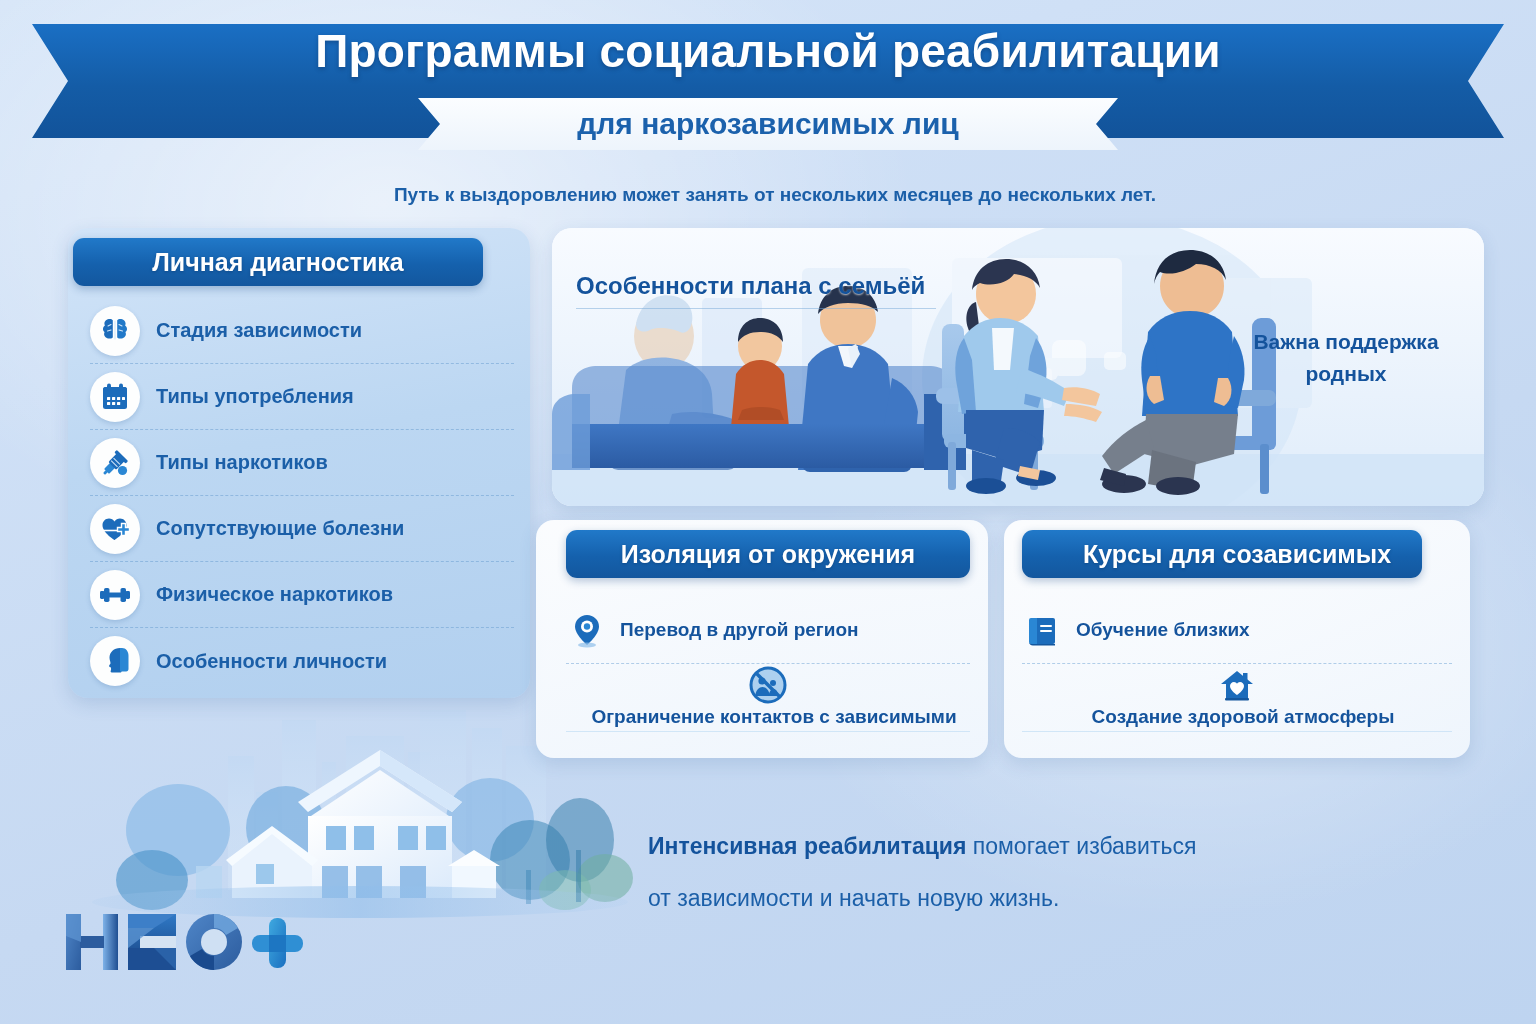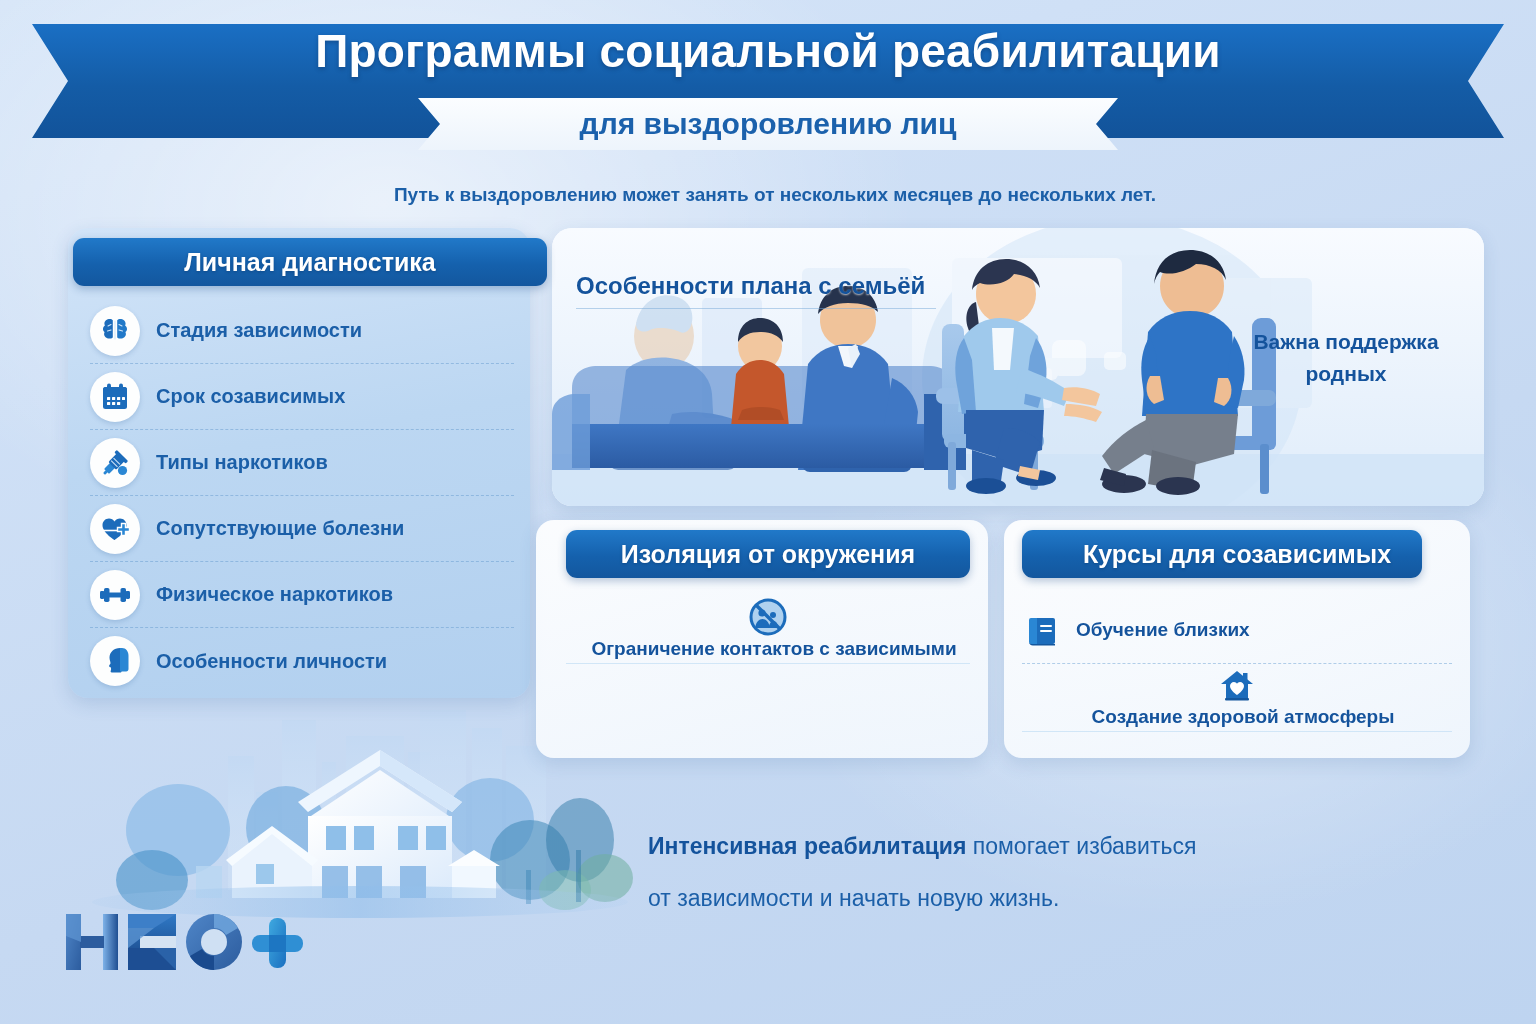--- a/index.html
+++ b/index.html
@@ -116,21 +116,21 @@
   }
 
   
   #panel-diag {
     left: 68px; top: 228px;
     width: 462px; height: 470px;
     background: linear-gradient(170deg, #d2e4f8 0%, #bcd7f2 45%, #b2d0ef 100%);
     border-radius: 20px;
     box-shadow: 0 6px 18px rgba(40,90,150,.16);
   }
-  #pill-diag { left: 73px; top: 238px; width: 474px; height: 48px; }
+  #pill-diag { left: 73px; top: 238px; width: 410px; height: 48px; }
 
   .diag-list {
     position: absolute;
     left: 90px; top: 298px;
     width: 424px;
     z-index: 6;
   }
   .diag-row {
     position: relative;
     height: 66px;
@@ -254,21 +254,21 @@
 </style>
 </head>
 <body>
 
 <div id="poster">
 
   <div class="ribbon-inner"></div>
   <div class="ribbon-title">Программы социальной реабилитации</div>
 
   <div class="subtitle-band"></div>
-  <div class="subtitle-text">для выздоровлению лиц</div>
+  <div class="subtitle-text">для наркозависимых лиц</div>
 
   <div class="intro-line">Путь к выздоровлению может занять от нескольких месяцев до нескольких лет.</div>
 
   <svg id="house-scene" viewBox="0 0 600 230">
     <defs>
       <linearGradient id="skyFade" x1="0" y1="0" x2="0" y2="1">
         <stop offset="0%" stop-color="#c3d9f3" stop-opacity=".85"></stop>
         <stop offset="100%" stop-color="#d8e8f9" stop-opacity=".3"></stop>
       </linearGradient>
       <linearGradient id="wallG" x1="0" y1="0" x2="1" y2="1">
@@ -359,21 +359,21 @@
             <rect x="8" y="16" width="3.2" height="3" rx=".6"></rect>
             <rect x="13" y="16" width="3.2" height="3" rx=".6"></rect>
             <rect x="18" y="16" width="3.2" height="3" rx=".6"></rect>
             <rect x="23" y="16" width="3" height="3" rx=".6"></rect>
             <rect x="8" y="21" width="3.2" height="3" rx=".6"></rect>
             <rect x="13" y="21" width="3.2" height="3" rx=".6"></rect>
             <rect x="18" y="21" width="3.2" height="3" rx=".6"></rect>
           </g>
         </svg>
       </span>
-      <span class="diag-label">Срок созависимых</span>
+      <span class="diag-label">Типы употребления</span>
     </div>
 
     <div class="diag-row">
       <span class="ico-circle">
         <svg width="34" height="34" viewBox="0 0 34 34">
           <g transform="rotate(-45 17 17)">
             <rect x="5" y="13.5" width="9" height="7" rx="1" fill="#2a87d4"></rect>
             <rect x="13" y="11.5" width="13" height="11" rx="1.5" fill="#1c6cbb"></rect>
             <rect x="24" y="9" width="3.6" height="16" rx="1.2" fill="#1c6cbb"></rect>
             <rect x="1.5" y="15.6" width="4" height="2.8" rx="1" fill="#2a87d4"></rect>
@@ -551,20 +551,31 @@
       </g>
     </svg>
   </div>
   <div class="illus-title">Особенности плана с семьёй</div>
   <div class="illus-title-rule"></div>
   <div class="illus-caption">Важна поддержка родных</div>
 
   <div class="card" id="panel-iso"></div>
   <div class="pill" id="pill-iso">Изоляция от окружения</div>
   <div class="mini-list" id="list-iso">
+    <div class="mini-row">
+      <span class="mini-ico">
+        <svg width="36" height="36" viewBox="0 0 36 36">
+          <path d="M18 3c-6.6 0-12 5.2-12 11.6C6 23 18 33 18 33s12-10 12-18.4C30 8.2 24.6 3 18 3z" fill="#1c6cbb"></path>
+          <circle cx="18" cy="14.5" r="6" fill="#ffffff"></circle>
+          <circle cx="18" cy="14.5" r="3.2" fill="#2a87d4"></circle>
+          <ellipse cx="18" cy="33" rx="9" ry="2.6" fill="#8fbfe9" opacity=".7"></ellipse>
+        </svg>
+      </span>
+      <span class="mini-label">Перевод в другой регион</span>
+    </div>
     <div class="mini-row">
       <span class="mini-ico">
         <svg width="38" height="38" viewBox="0 0 38 38">
           <circle cx="19" cy="19" r="17" fill="#2a87d4" opacity=".35"></circle>
           <circle cx="19" cy="19" r="17" fill="none" stroke="#1c6cbb" stroke-width="3"></circle>
           <g fill="#1c6cbb">
             <circle cx="13" cy="15" r="3.6"></circle>
             <circle cx="24" cy="17" r="3"></circle>
             <path d="M6 30c1-6 4-9 7.5-9S20 24 21 30z"></path>
             <path d="M19.5 30c.8-4.6 2.6-7 5-7s4.2 2.4 5 7z"></path>

